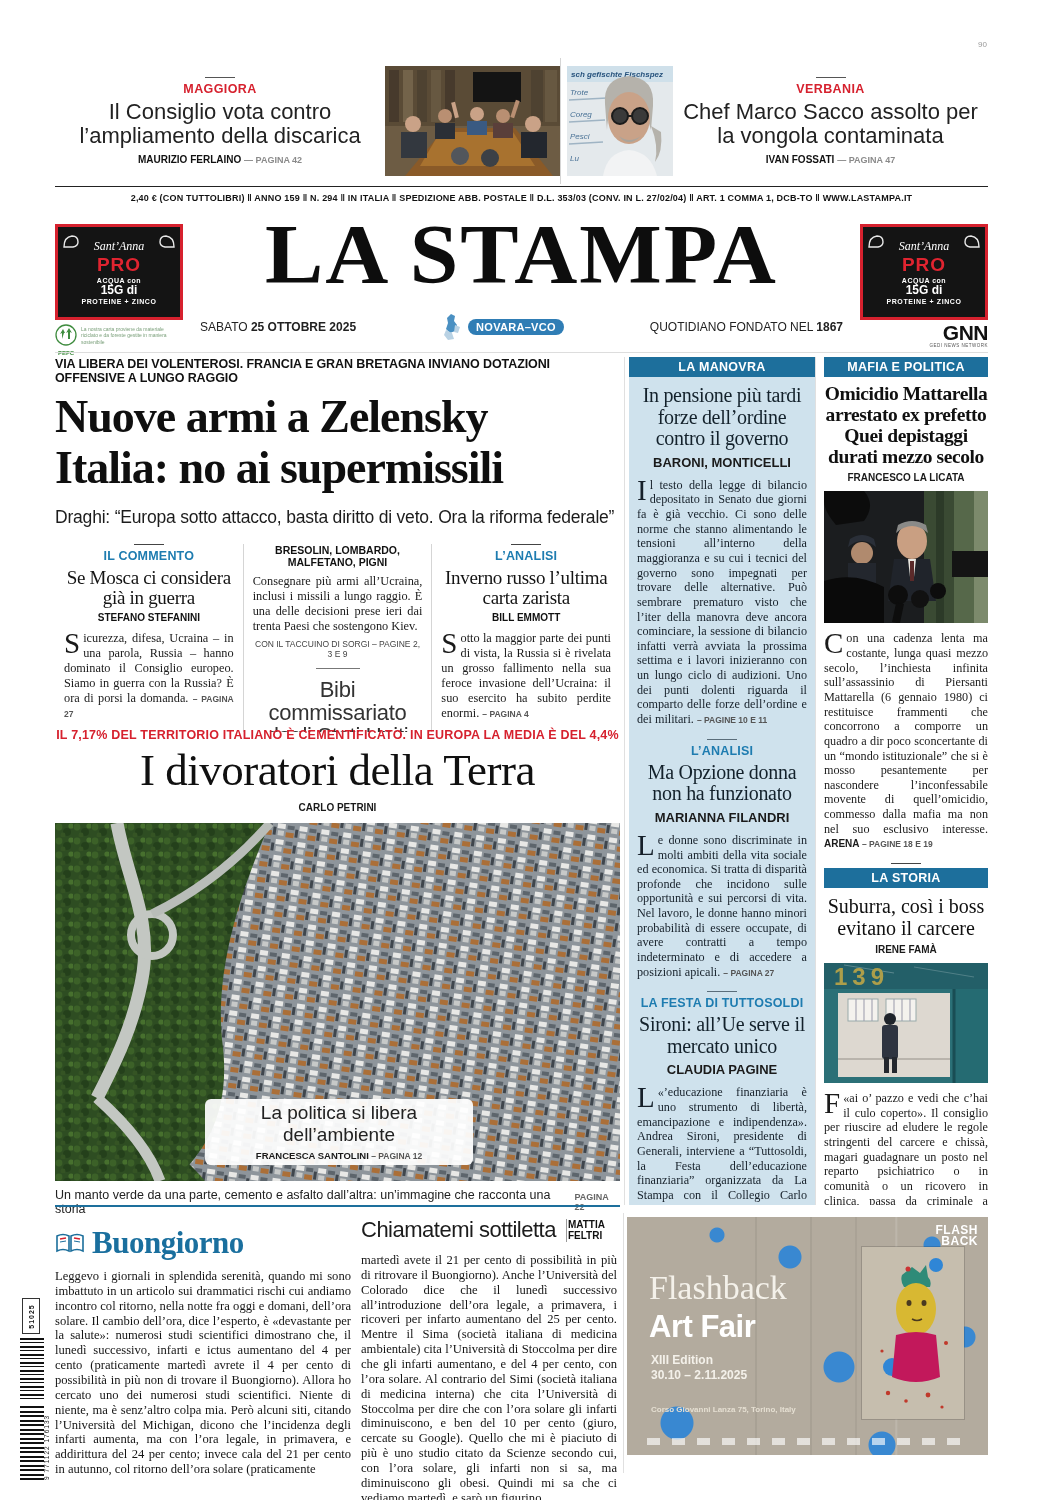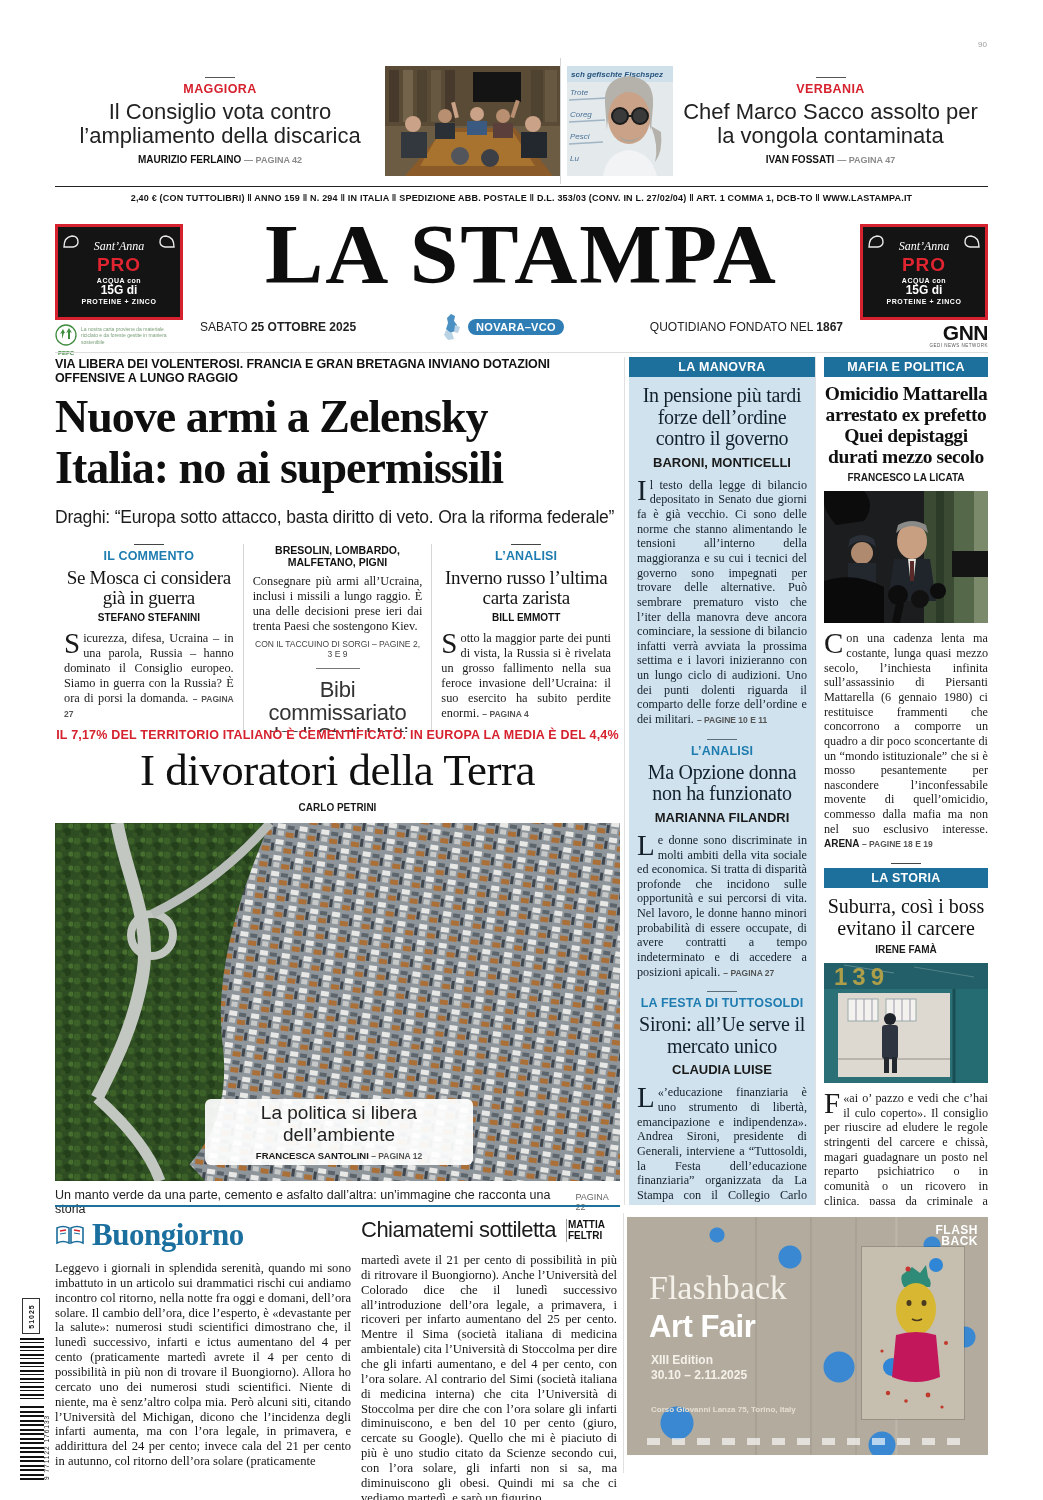--- a/index.html
+++ b/index.html
@@ -76,21 +76,21 @@
   .terra{position:absolute;left:55px;top:728px;width:565px;}
   .tkick2{color:#d6212e;font-weight:bold;font-size:12.5px;text-align:center;letter-spacing:.2px;}
   .terra-head{font-family:"Liberation Serif","DejaVu Serif",serif;font-size:45px;text-align:center;line-height:1.02;color:#101010;margin-top:6px;letter-spacing:-.5px;}
   .terra-by{font-size:10px;font-weight:bold;text-align:center;margin-top:8px;}
   .terra-photo{position:relative;margin-top:10px;width:565px;height:358px;overflow:hidden;background:#8e959b;}
   .overlay-box{position:absolute;left:150px;top:276px;width:268px;height:66px;background:rgba(255,255,255,.93);border-radius:6px;
                display:flex;flex-direction:column;align-items:center;justify-content:center;text-align:center;}
   .ob-title{font-size:19px;color:#222;}
   .ob-by{font-size:9.5px;font-weight:bold;margin-top:4px;}
   .terra-cap{display:flex;justify-content:space-between;margin-top:7px;font-size:12.5px;color:#222;}
-  .terra-cap .pgref{font-size:9px;font-weight:normal;color:#666;align-self:center;}
+  .terra-cap .pgref{font-size:9px;font-weight:bold;color:#666;align-self:center;}
 
   .vline1{position:absolute;left:624px;top:357px;height:848px;border-left:1px solid #e0e0e0;}
 
   
   .bluecol{position:absolute;left:629px;top:357px;width:186px;height:848px;background:#cfe2ed;overflow:hidden;box-sizing:border-box;padding:0 8px;}
   .bluebar{background:#1d6f9c;color:#fff;font-weight:bold;font-size:12.5px;text-align:center;height:20px;line-height:20px;margin:0 -8px;letter-spacing:.3px;}
   .bc-head{font-family:"Liberation Serif","DejaVu Serif",serif;font-size:20px;line-height:1.08;text-align:center;margin-top:8px;color:#13212b;letter-spacing:-.3px;}
   .bc-by{font-size:13px;font-weight:bold;text-align:center;margin-top:5px;}
   .bc-body{font-family:"Liberation Serif","DejaVu Serif",serif;font-size:12.2px;line-height:1.2;text-align:justify;margin-top:8px;color:#16202a;}
   .bc-sec{margin-top:12px;}
@@ -102,21 +102,21 @@
   .rc-head2{font-family:"Liberation Serif","DejaVu Serif",serif;font-size:20px;line-height:1.1;text-align:center;margin-top:7px;color:#101010;}
   .rc-by{font-size:10px;font-weight:bold;text-align:center;margin-top:5px;}
   .rc-photo{width:165px;height:132px;margin-top:8px;overflow:hidden;background:#222;}
   .rc-photo2{width:165px;height:120px;margin-top:8px;overflow:hidden;background:#2b7077;}
   .rc-body{font-family:"Liberation Serif","DejaVu Serif",serif;font-size:12.2px;line-height:1.2;text-align:justify;margin-top:8px;color:#1a1a1a;}
   .rc-sec{margin-top:12px;}
 
   
   .bottom{position:absolute;left:55px;right:55px;top:1213px;height:282px;}
   .bottom-rule{position:absolute;left:0;top:-8px;width:565px;border-top:2px solid #1d6f9c;}
-  .bg-col{position:absolute;left:0;top:4px;width:296px;overflow:hidden;}
+  .bg-col{position:absolute;left:0;top:12px;width:296px;overflow:hidden;}
   .bg-header{display:flex;align-items:center;gap:7px;margin-bottom:8px;}
   .bg-title{font-family:"Liberation Serif","DejaVu Serif",serif;font-weight:bold;font-size:31px;color:#1a6f9e;letter-spacing:-.5px;}
   .bg-body{font-family:"Liberation Serif","DejaVu Serif",serif;font-size:12.6px;line-height:1.18;text-align:justify;color:#151515;}
   .ch-col{position:absolute;left:306px;top:0;width:256px;overflow:hidden;}
   .ch-header{display:flex;align-items:center;margin-bottom:10px;margin-top:4px;}
   .ch-title{font-size:22px;color:#1c1c1c;letter-spacing:-.5px;white-space:nowrap;padding-right:10px;}
   .ch-author{border-left:1px solid #999;padding-left:1px;font-size:10px;font-weight:bold;line-height:1.15;color:#111;}
   .vline-b{position:absolute;left:568px;top:0;height:260px;border-left:1px solid #e0e0e0;}
   .flashad{position:absolute;right:0;top:4px;width:361px;height:238px;overflow:hidden;background:#b3ab9e;}
   .fa-seams{position:absolute;inset:0;background:
@@ -383,21 +383,21 @@
       <div class="slabel">L’ANALISI</div>
       <div class="bc-head" style="margin-top:4px;">Ma Opzione donna non ha funzionato</div>
       <div class="bc-by">MARIANNA FILANDRI</div>
       <div class="bc-body"><span class="drop">L</span><span>e donne sono discriminate in molti ambiti della vita sociale ed economica. Si tratta di disparità profonde che incidono sulle opportunità e sui percorsi di vita. Nel lavoro, le donne hanno minori probabilità di essere occupate, di avere contratti a tempo indeterminato e di accedere a posizioni apicali. </span><span class="pref">– PAGINA 27</span></div>
     </div>
 
     <div class="bc-sec">
       <div class="dash"></div>
       <div class="slabel">LA FESTA DI TUTTOSOLDI</div>
       <div class="bc-head" style="margin-top:4px;">Sironi: all’Ue serve il mercato unico</div>
-      <div class="bc-by">CLAUDIA LUISE</div>
+      <div class="bc-by">CLAUDIA PAGINE</div>
       <div class="bc-body"><span>«</span><span class="drop">L</span><span>’educazione finanziaria è uno strumento di libertà, emancipazione e indipendenza». Andrea Sironi, presidente di Generali, interviene a “Tuttosoldi, la Festa dell’educazione finanziaria” organizzata da La Stampa con il Collegio Carlo Alberto, intervistato dal vicedirettore Federico Monga. </span></div>
     </div>
   </div>
 
   <div class="rightcol">
     <div class="bluebar" style="margin:0;">MAFIA E POLITICA</div>
     <div class="rc-head">Omicidio Mattarella arrestato ex prefetto Quei depistaggi durati mezzo secolo</div>
     <div class="rc-by">FRANCESCO LA LICATA</div>
     <div class="rc-photo">
       <svg width="165" height="132" viewBox="0 0 165 132">

